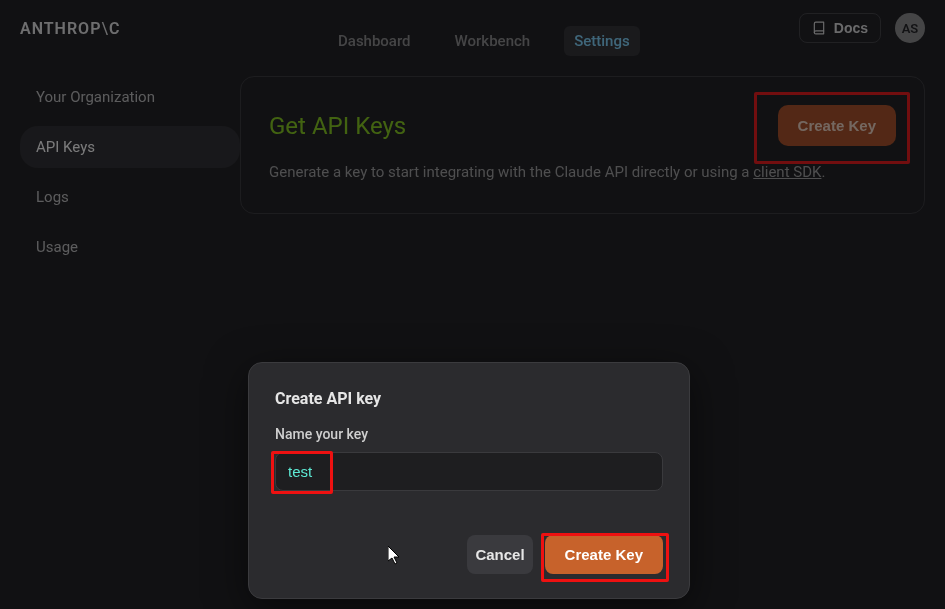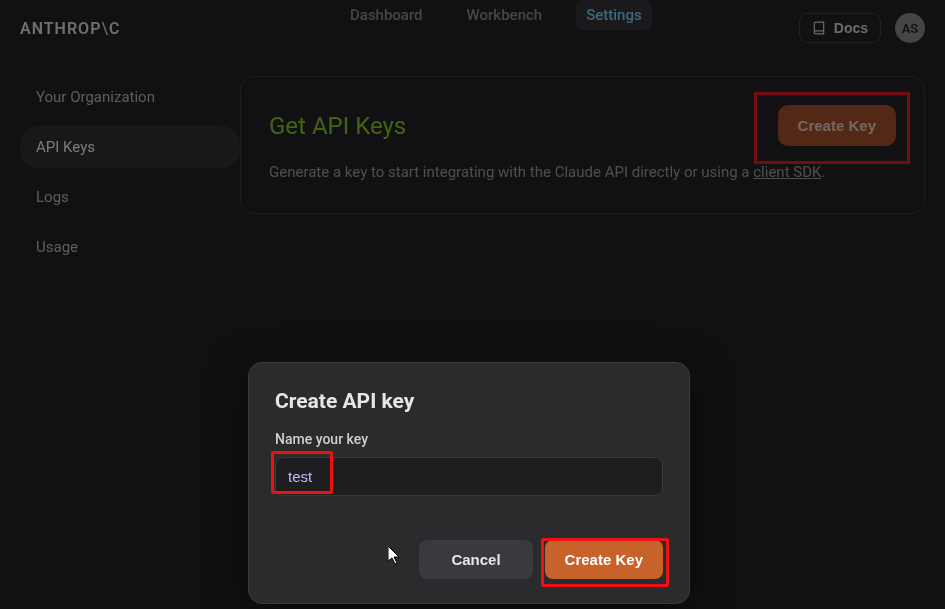--- a/index.html
+++ b/index.html
@@ -24,24 +24,24 @@
       font-weight: 600;
       font-size: 16px;
       letter-spacing: 1px;
       flex: 0 0 auto;
     }
     .brand .slash { font-weight: 400; }
     .topnav {
       display: flex;
       gap: 24px;
       position: absolute;
-      left: 340px;
+      left: 328px;
       top: 0;
       height: 56px;
-      align-items: flex-start;
+      align-items: flex-end;
     }
     .topnav-item {
       color: #8a8a8a;
       font-size: 15px;
       font-weight: 500;
       cursor: pointer;
       padding: 6px 10px;
       border-radius: 6px;
     }
     .topnav-item.active {
@@ -166,55 +166,55 @@
       top: 362px;
       width: 442px;
       background: #2b2b2e;
       border: 1px solid #3b3b3e;
       border-radius: 14px;
       padding: 26px 26px 24px 26px;
       box-shadow: 0 10px 40px rgba(0,0,0,0.5);
     }
     .modal-title {
       color: #e6e6e6;
-      font-size: 21px;
+      font-size: 16px;
       font-weight: 700;
       margin-bottom: 18px;
     }
     .modal-label {
       color: #cfcfcf;
       font-size: 14px;
       font-weight: 500;
       margin-bottom: 10px;
       display: block;
     }
     .modal-input {
       width: 100%;
       background: #1e1e20;
       border: 1px solid #3a3a3d;
       border-radius: 8px;
-      color: #c4b5fd;
+      color: #5eead4;
       font-size: 15px;
       padding: 10px 12px;
       outline: none;
     }
     .modal-actions {
       display: flex;
       justify-content: flex-end;
       gap: 12px;
       margin-top: 44px;
     }
     .btn-cancel {
       background: #3a3a3e;
       color: #e6e6e6;
       font-weight: 600;
       font-size: 15px;
       border: none;
       border-radius: 8px;
-      padding: 11px 32px;
+      padding: 11px 8px;
       cursor: pointer;
     }
     .btn-create {
       background: #c7622b;
       color: #fff;
       font-weight: 700;
       font-size: 15px;
       border: none;
       border-radius: 8px;
       padding: 11px 20px;

